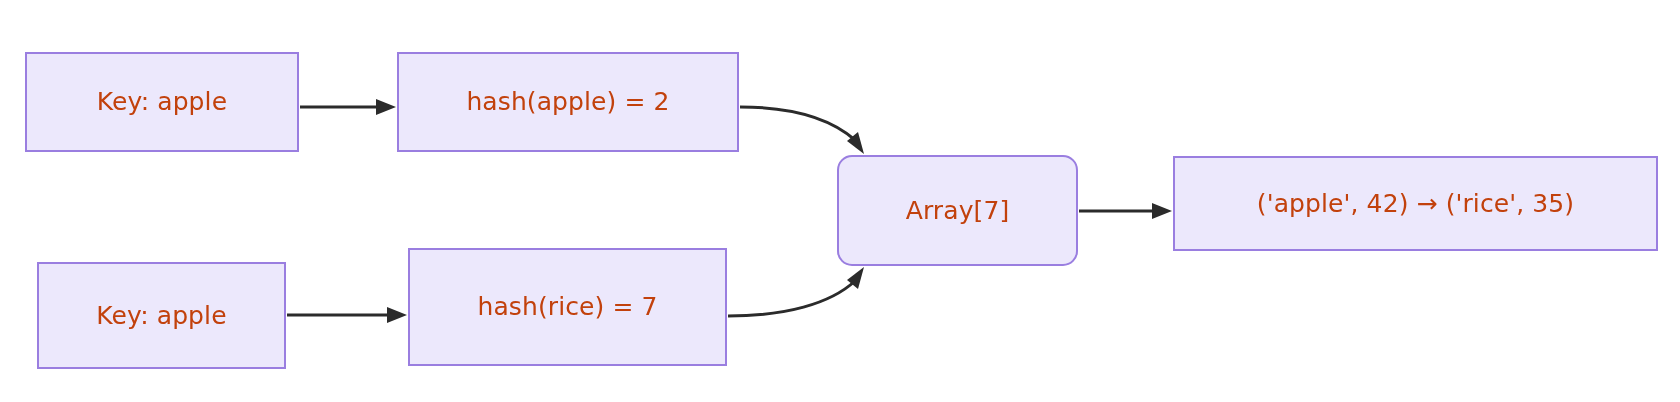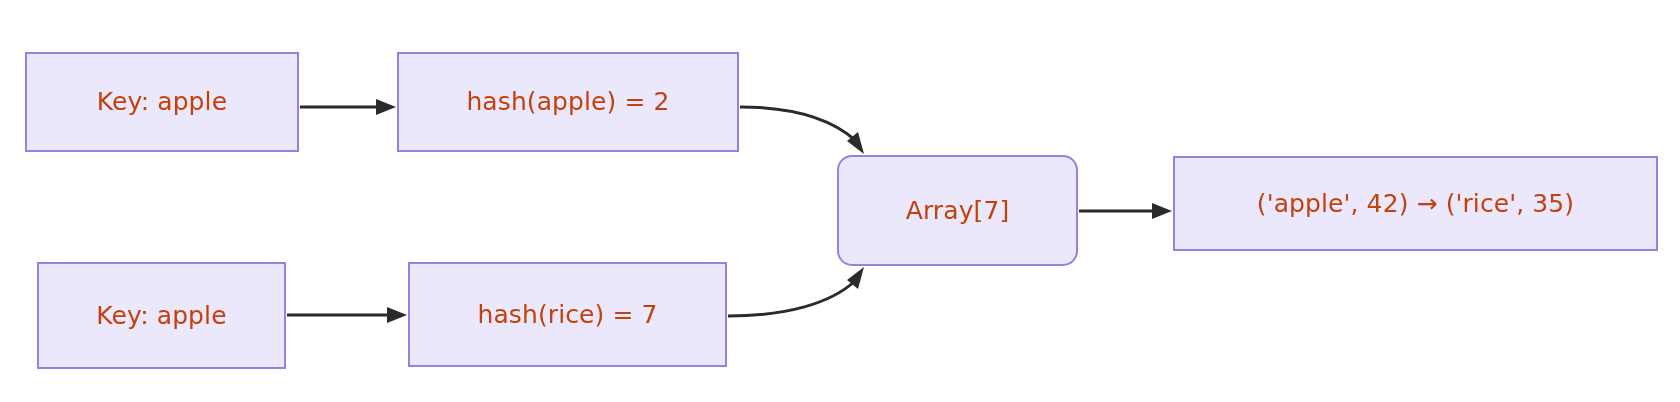--- a/index.html
+++ b/index.html
@@ -51,21 +51,21 @@
   }
   .arrow-head {
     fill: #2b2b2b;
     stroke: none;
   }
 
   
   #node-key-apple   { left: 25px;   top: 52px;  width: 274px; height: 100px; }
   #node-hash-apple  { left: 397px;  top: 52px;  width: 342px; height: 100px; }
   #node-key-rice    { left: 37px;   top: 262px; width: 249px; height: 107px; }
-  #node-hash-rice   { left: 408px;  top: 262px; width: 319px; height: 105px; }
+  #node-hash-rice   { left: 408px;  top: 248px; width: 319px; height: 118px; }
   #node-array-slot  { left: 837px;  top: 155px; width: 241px; height: 111px; border-radius: 15px; }
   #node-chain       { left: 1173px; top: 156px; width: 485px; height: 95px; }
 </style>
 </head>
 <body>
 
 <div id="diagram">
 
   <svg id="edge-layer" viewBox="0 0 1680 402" width="1680" height="402" xmlns="http://www.w3.org/2000/svg">
 

